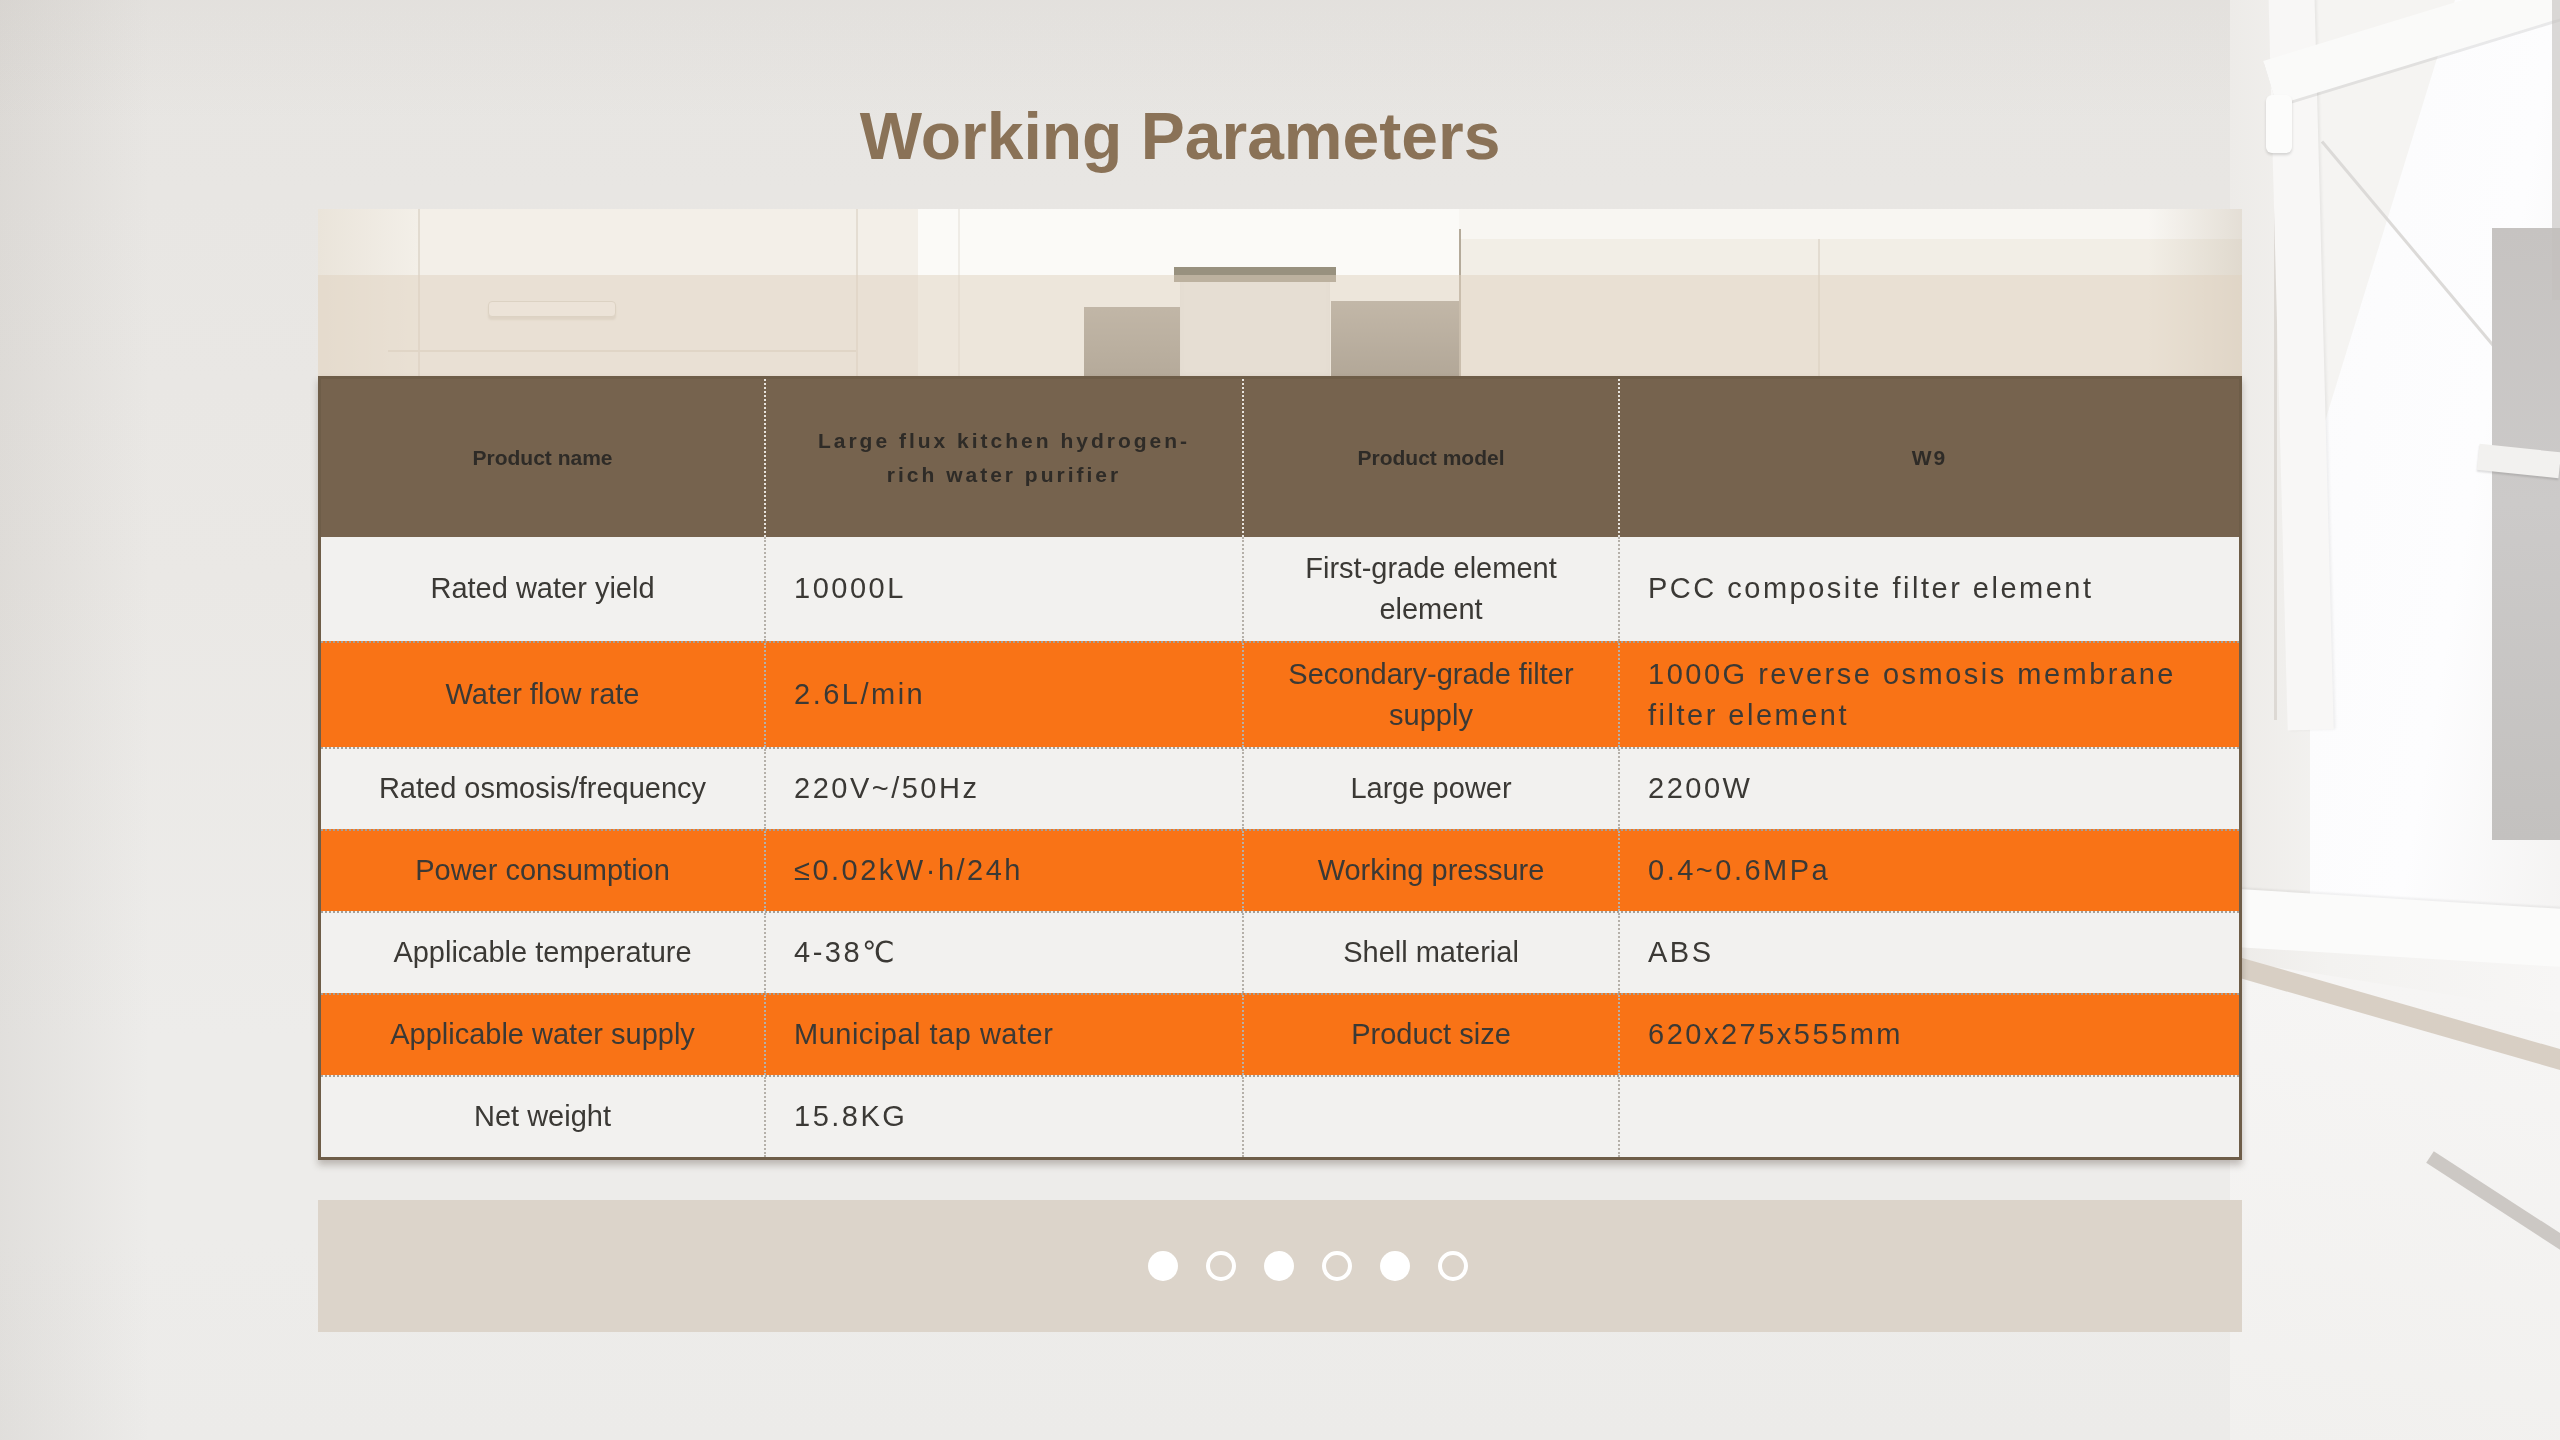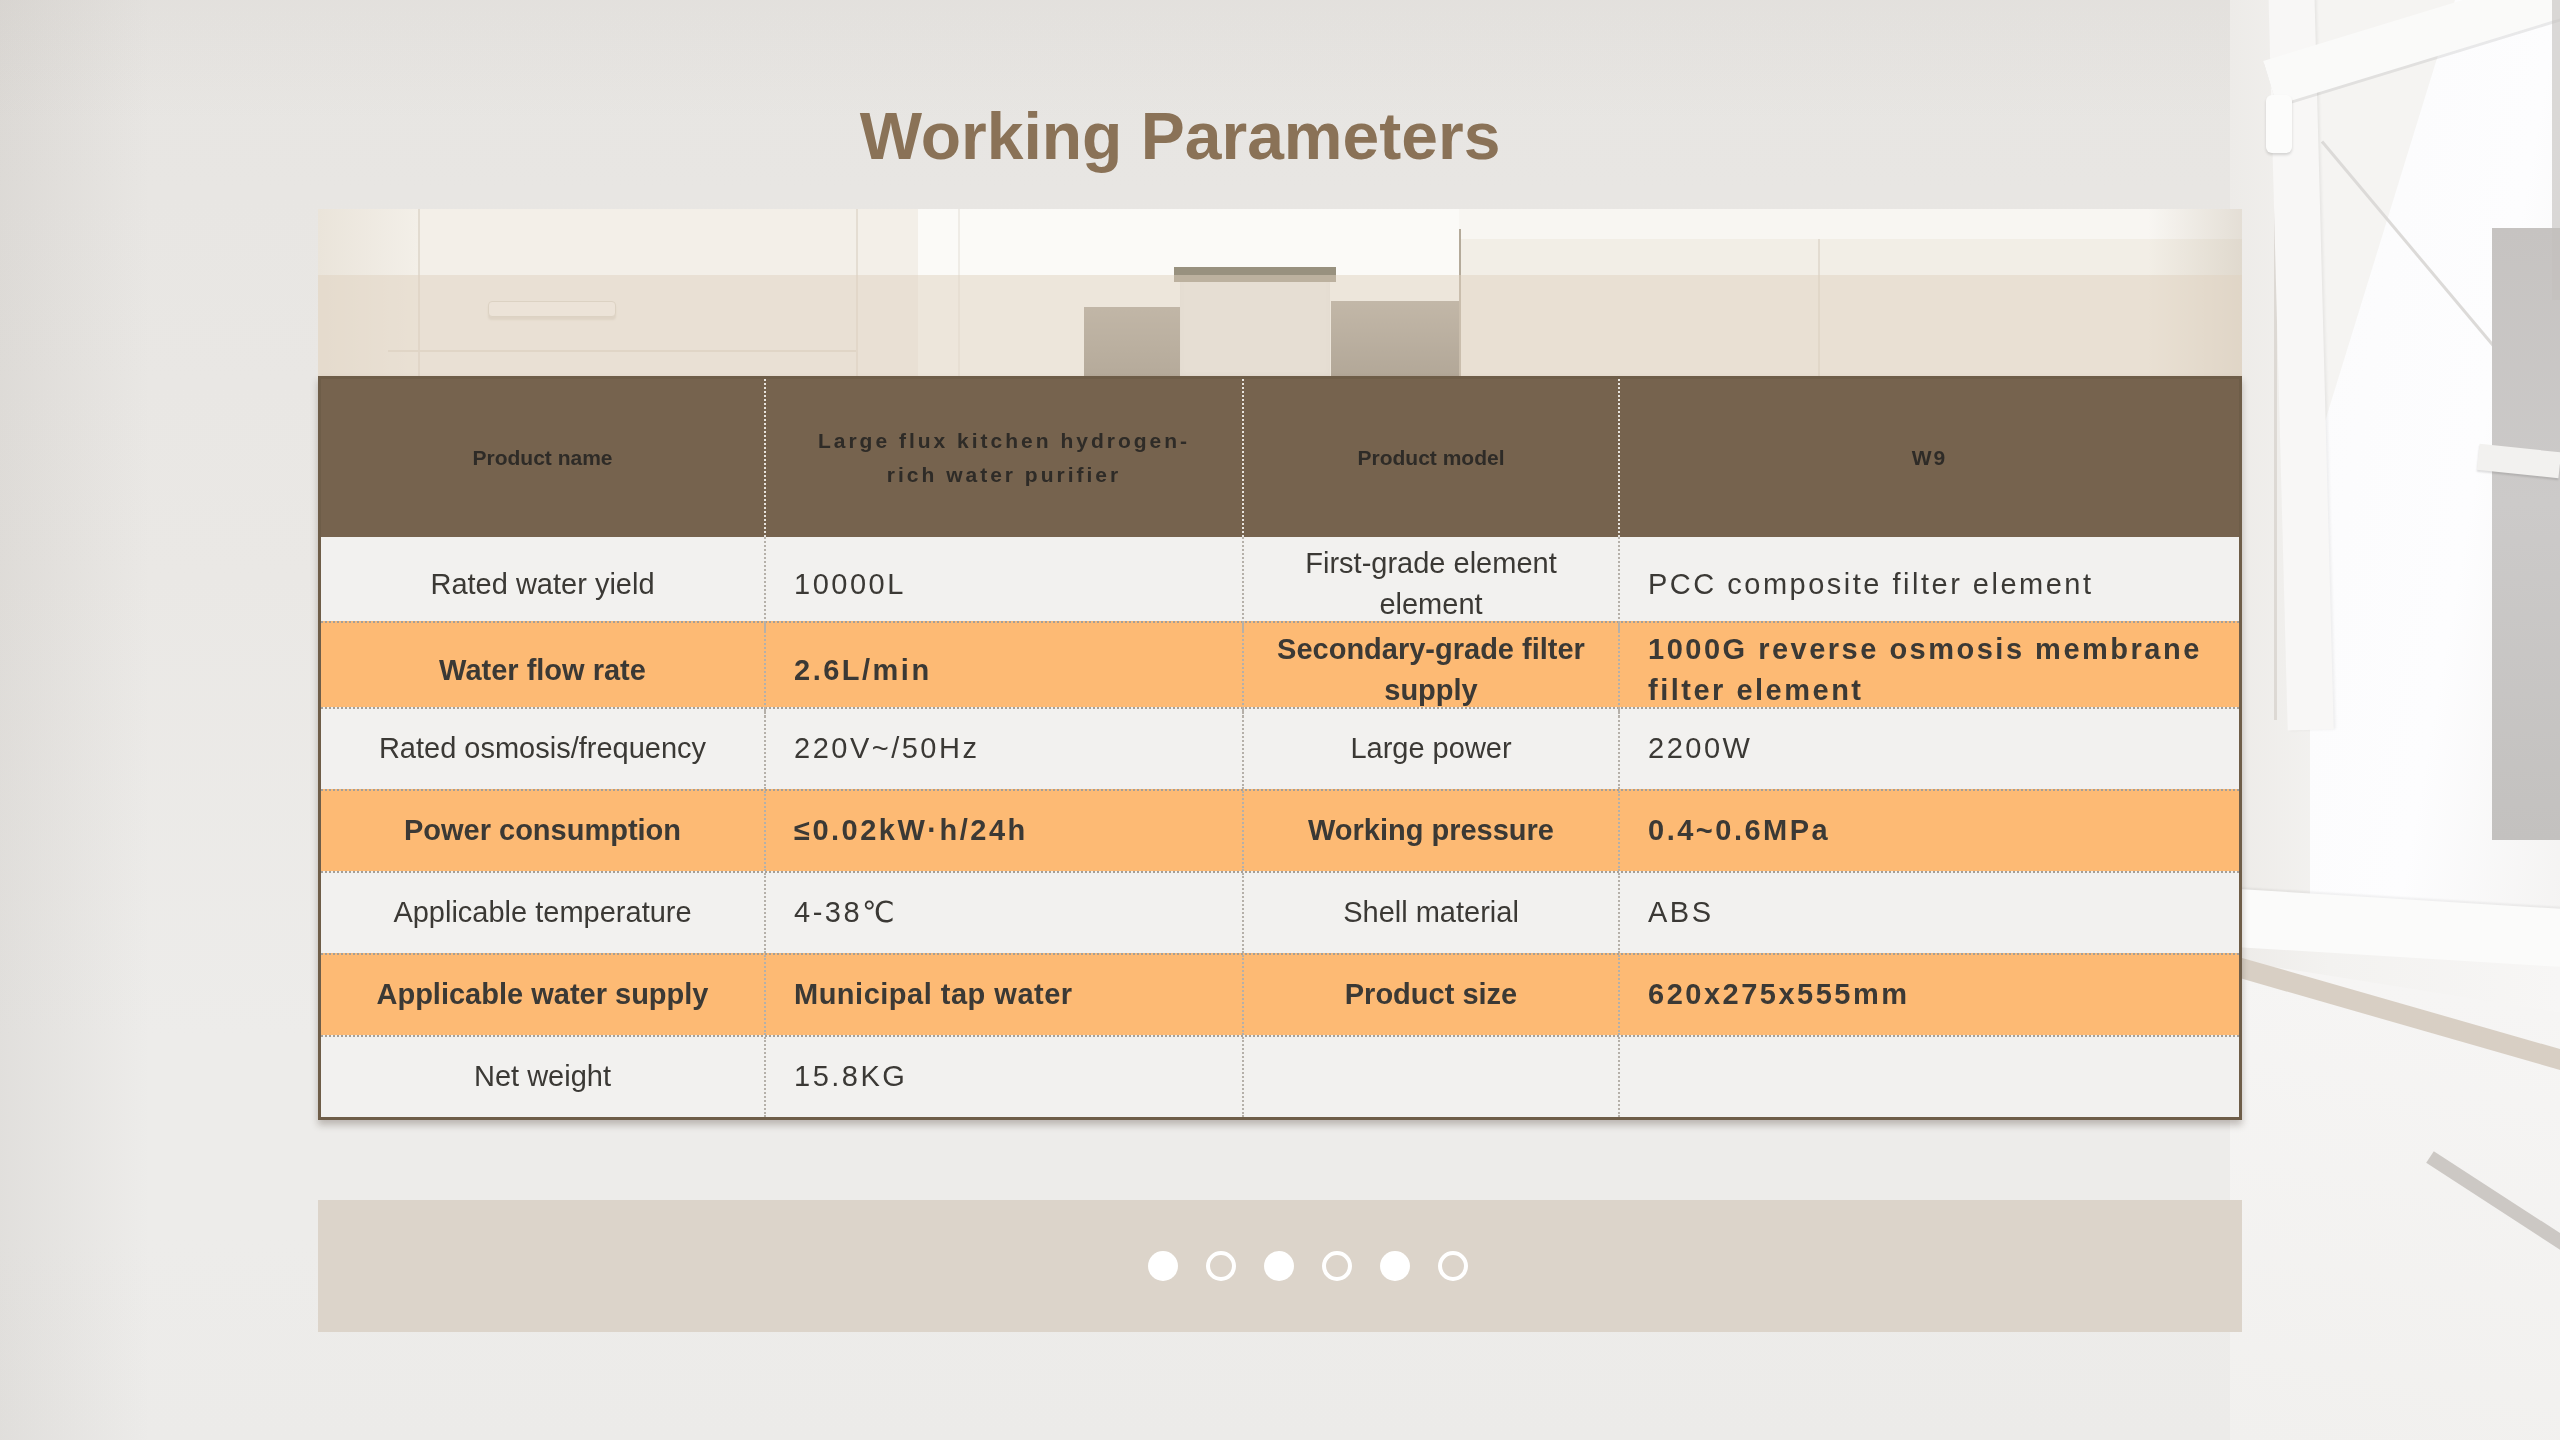--- a/index.html
+++ b/index.html
@@ -79,24 +79,24 @@
   .ph-wash{position:absolute;left:0;top:66px;width:1924px;height:101px;background:rgba(224,210,191,0.5);}
 
   
   .spec-table{
     position:absolute;left:318px;top:376px;width:1924px;box-sizing:border-box;
     border:3px solid #6e5d48;background:#f2f1ef;
     box-shadow:0 5px 7px rgba(60,48,36,0.28);
   }
   .trow{display:grid;grid-template-columns:443px 478px 376px 1fr;}
   .trow.header{height:158px;background:#76634e;color:#2f2d29;}
-  .trow.r-tall{height:84px;}
+  .trow.r-tall{height:104px;}
   .trow.r-short{height:80px;}
   .trow.bg-gray{background:#f2f1ef;}
-  .trow.bg-white{background:#fdba74;font-weight:bold;}
+  .trow.bg-white{background:#f97316;}
   .trow + .trow{border-top:2px dotted #a59f97;}
   .trow.header + .trow{border-top:none;}
   .cell{display:flex;align-items:center;justify-content:center;text-align:center;
     font-size:29px;color:#3b3935;line-height:1.42;padding:6px 14px;box-sizing:border-box;}
   .trow .cell + .cell{border-left:2px dotted #b5b0a9;}
   .trow.header .cell{font-weight:700;font-size:21px;color:#2e2b27;}
   .trow.header .cell + .cell{border-left:2px dotted #e8e4de;}
   .cell.value{justify-content:flex-start;text-align:left;padding-left:28px;padding-right:26px;
     letter-spacing:2.5px;}
   .cell.value-plain{letter-spacing:0.5px;}

